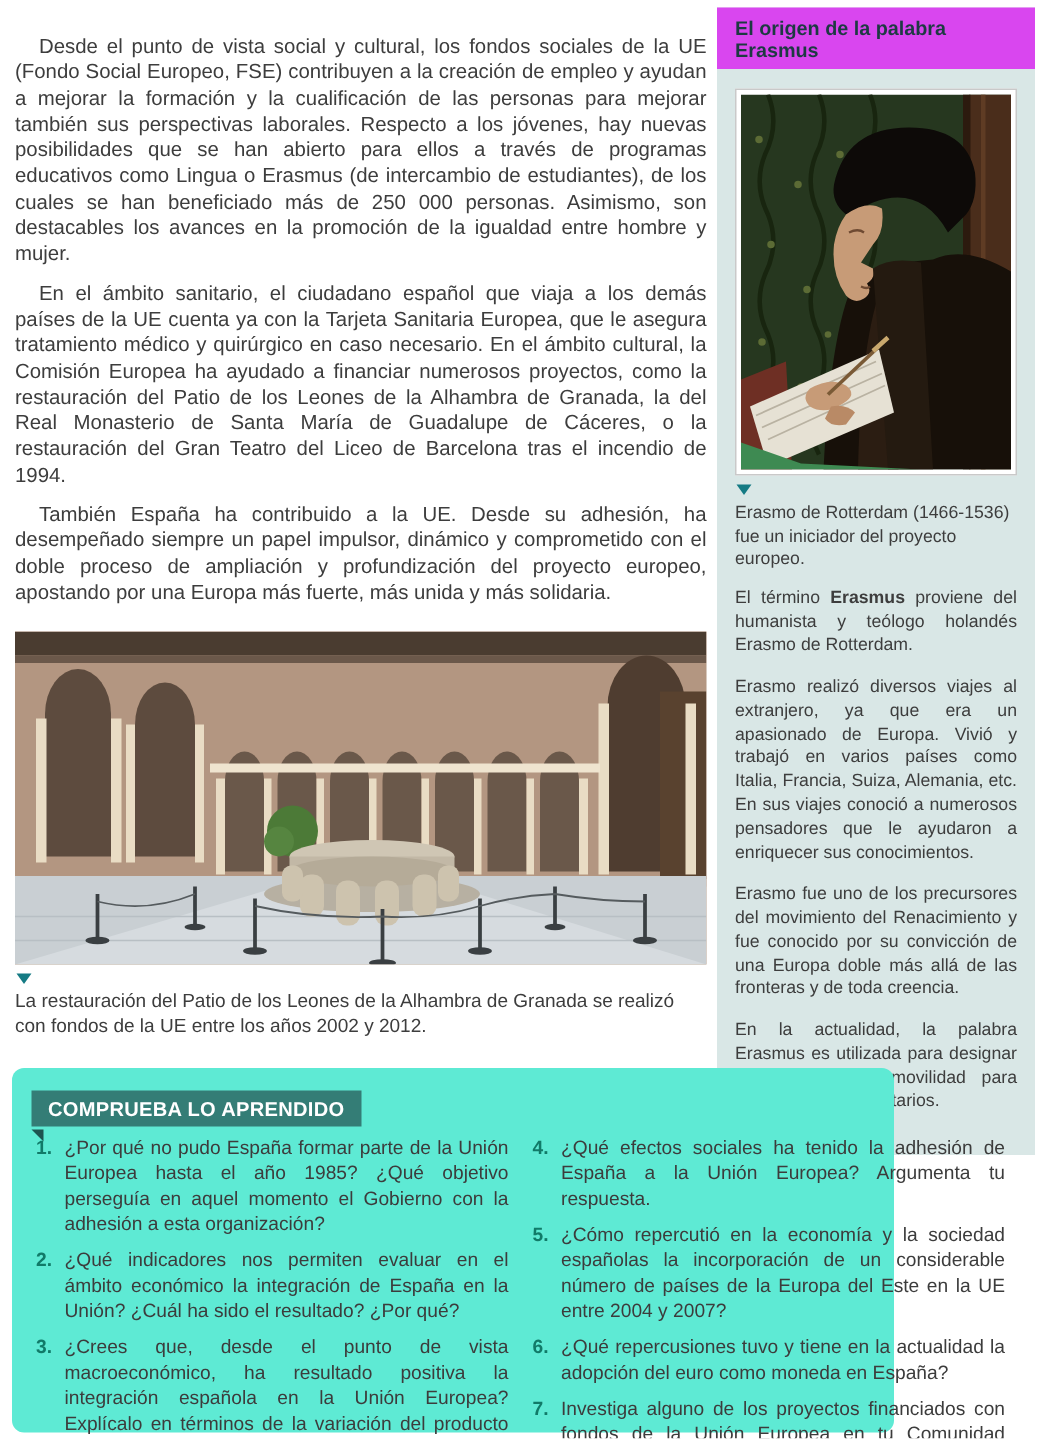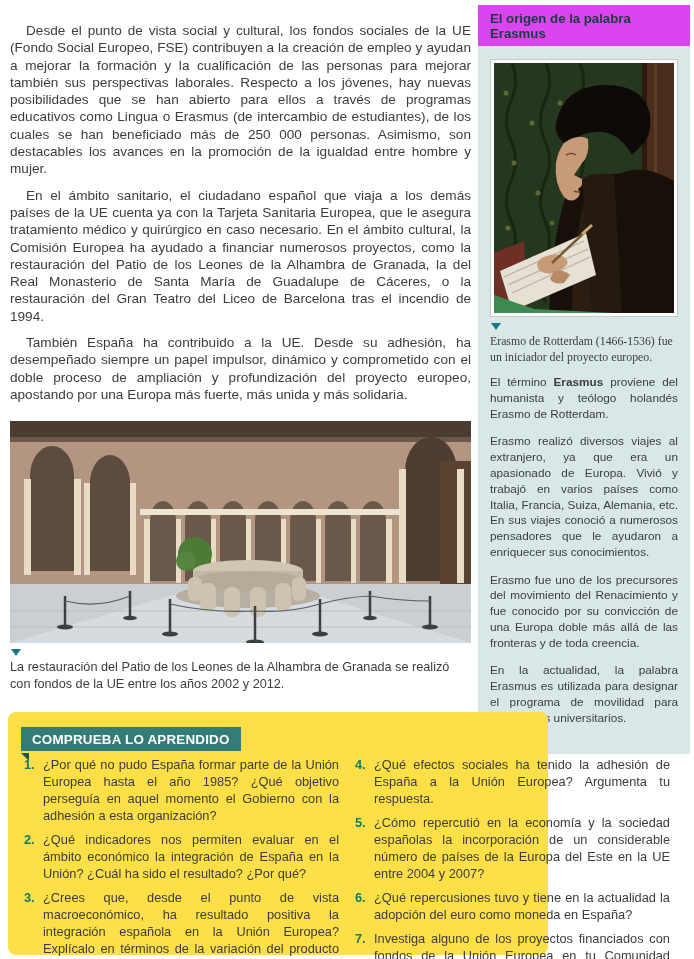--- a/index.html
+++ b/index.html
@@ -18,28 +18,28 @@
   .fig-caption{font-size:12.7px;line-height:16.6px;text-align:left;text-indent:0;}
 
   
   .sidebar{position:absolute;left:478px;top:5px;width:212px;background:#d9e7e6;padding-bottom:16px;}
   .sidebar-header{background:#d946ef;padding:6px 12px 5px 12px;font-size:13.2px;font-weight:bold;
                   color:#1d3a42;}
   .portrait-wrap{margin:13px 12px 0 12px;background:#ffffff;padding:3px;border:1px solid #c9c9c9;}
   .portrait-wrap svg{display:block;}
   .side-marker{width:0;height:0;border-left:5px solid transparent;border-right:5px solid transparent;
                border-top:7px solid #157b84;margin:6px 0 4px 13px;}
-  .side-caption{padding:0 12px;font-size:11.8px;line-height:15.6px;text-align:left;font-family:Liberation Serif, serif;}
+  .side-caption{padding:0 12px;font-size:11.8px;line-height:15.6px;text-align:left;}
   .side-para{padding:0 12px;margin-top:10px;font-size:11.8px;line-height:15.8px;
              text-align:justify;hyphens:auto;}
   .side-para b{font-weight:bold;}
 
   
-  .quiz-panel{position:absolute;left:8px;top:712px;width:540px;height:243px;background:#fde047;
-              border-radius:8px;}
+  .quiz-panel{position:absolute;left:8px;top:712px;width:540px;height:243px;background:#5eead4;
+              border-radius:8px;padding-left:48px;}
   .quiz-tab{position:absolute;left:13px;top:15px;background:#347d76;color:#ffffff;
             font-weight:bold;font-size:13.4px;letter-spacing:.2px;padding:5px 11px 4px 11px;}
   .quiz-tab-tail{position:absolute;left:13px;top:41px;width:0;height:0;
                  border-top:8px solid #1d5450;border-left:8px solid transparent;}
   .quiz-cols{position:absolute;left:16px;top:44px;width:646px;display:flex;gap:16px;}
   .quiz-col{width:315px;}
   .q-item{display:flex;margin-bottom:7px;font-size:12.8px;line-height:17px;
           color:#3c3c3c;text-align:justify;hyphens:auto;}
   .q-num{color:#117a68;font-weight:bold;flex:none;width:19px;}
   .q-text{flex:1;}

